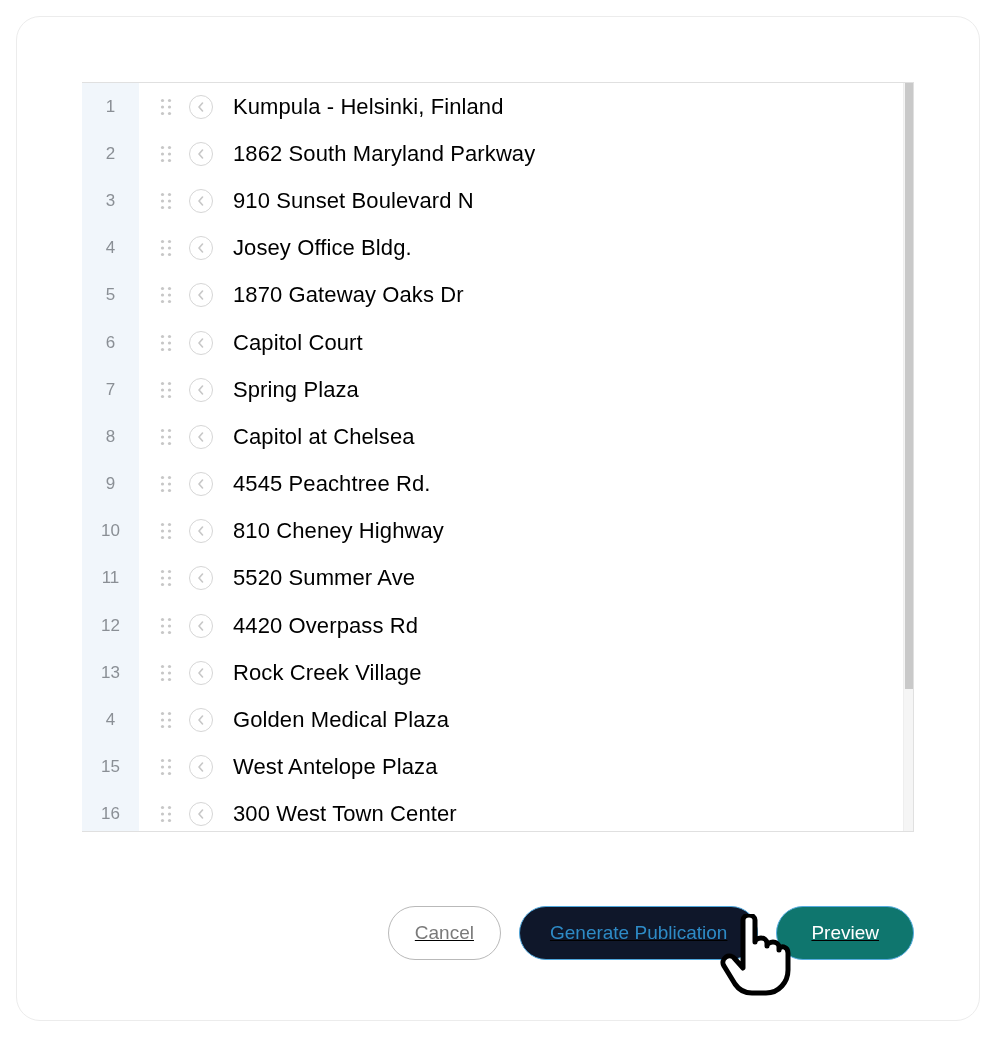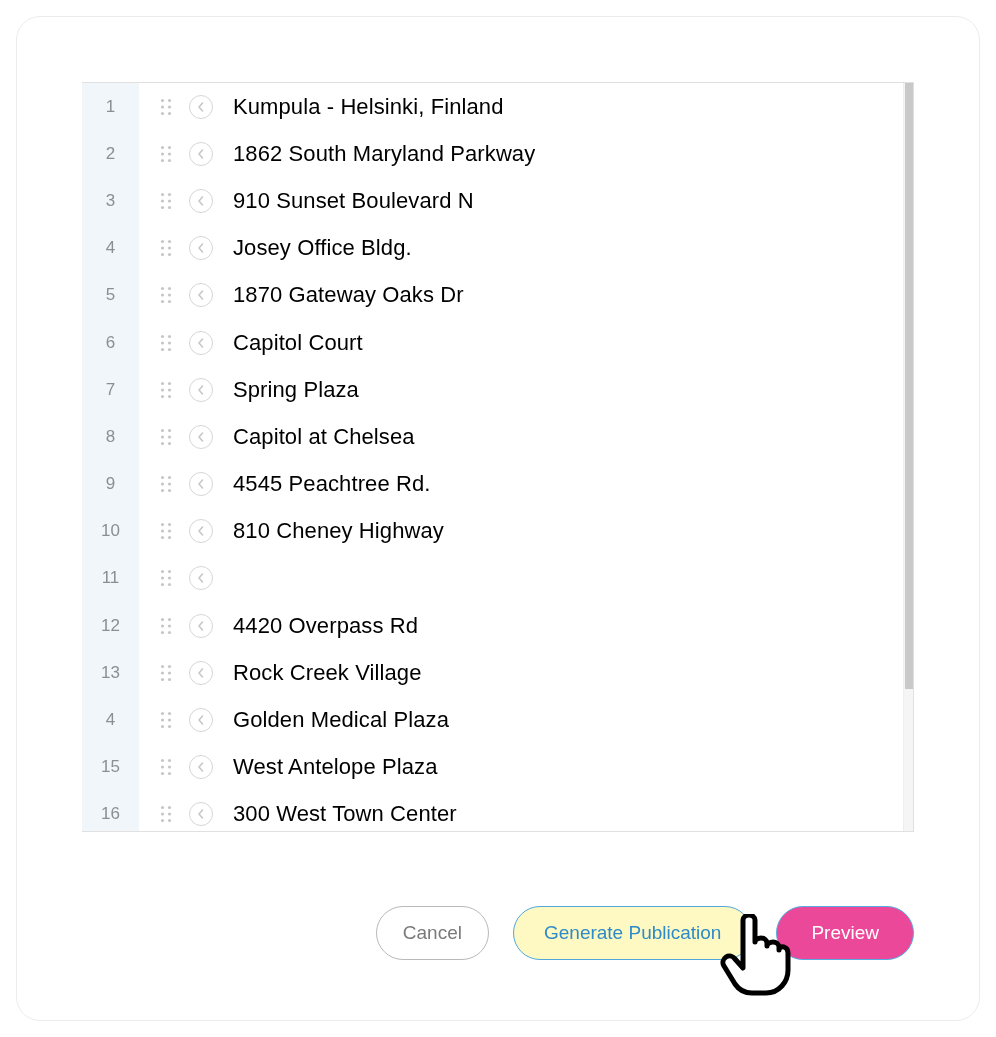--- a/index.html
+++ b/index.html
@@ -104,22 +104,23 @@
     white-space: nowrap;
     overflow: hidden;
     text-overflow: ellipsis;
   }
   .partial .row-label { color: #000; }
   .buttons {
     position: absolute;
     right: 65px;
     bottom: 60px;
     display: flex;
-    gap: 24px;
+    gap: 18px;
     align-items: center;
+    text-decoration: underline;
   }
   .btn {
     height: 54px;
     padding: 0 26px;
     border-radius: 27px;
     font-size: 19px;
     font-weight: 500;
     display: inline-flex;
     align-items: center;
     justify-content: center;
@@ -127,27 +128,27 @@
     user-select: none;
   }
   .btn-cancel {
     border: 1.5px solid #b9b9b9;
     color: #7a7a7a;
     background: #fff;
   }
   .btn-generate {
     border: 1.5px solid #4fa7dc;
     color: #2e8bc7;
-    background: #fef9c3;
+    background: #0f172a;
     padding: 0 30px;
   }
   .btn-preview {
     border: 1.5px solid #56ace0;
     color: #fff;
-    background: #ec4899;
+    background: #0f766e;
     padding: 0 34px;
   }
   .cursor-hand {
     position: absolute;
     bottom: 24px;
     right: 188px;
     width: 72px; height: 82px;
     pointer-events: none;
   }
   .cursor-hand svg { display: block; }
@@ -373,20 +374,21 @@
         <circle cx="9.5" cy="9" r="1.6" fill="#c7c7c7"></circle>
         <circle cx="2.5" cy="15.5" r="1.6" fill="#c7c7c7"></circle>
         <circle cx="9.5" cy="15.5" r="1.6" fill="#c7c7c7"></circle>
       </svg>
     </div>
     <div class="collapse-btn">
       <svg width="8" height="10" viewBox="0 0 8 10">
         <path d="M5.5 1 L2 5 L5.5 9" fill="none" stroke="#c7c7c7" stroke-width="1.6" stroke-linecap="round" stroke-linejoin="round"></path>
       </svg>
     </div>
+    <div class="row-label">5520 Summer Ave</div>
   </div>
 
   <div class="row">
     <div class="row-num">12</div>
     <div class="drag-handle">
       <svg width="12" height="18" viewBox="0 0 12 18">
         <circle cx="2.5" cy="2.5" r="1.6" fill="#c7c7c7"></circle>
         <circle cx="9.5" cy="2.5" r="1.6" fill="#c7c7c7"></circle>
         <circle cx="2.5" cy="9" r="1.6" fill="#c7c7c7"></circle>
         <circle cx="9.5" cy="9" r="1.6" fill="#c7c7c7"></circle>

